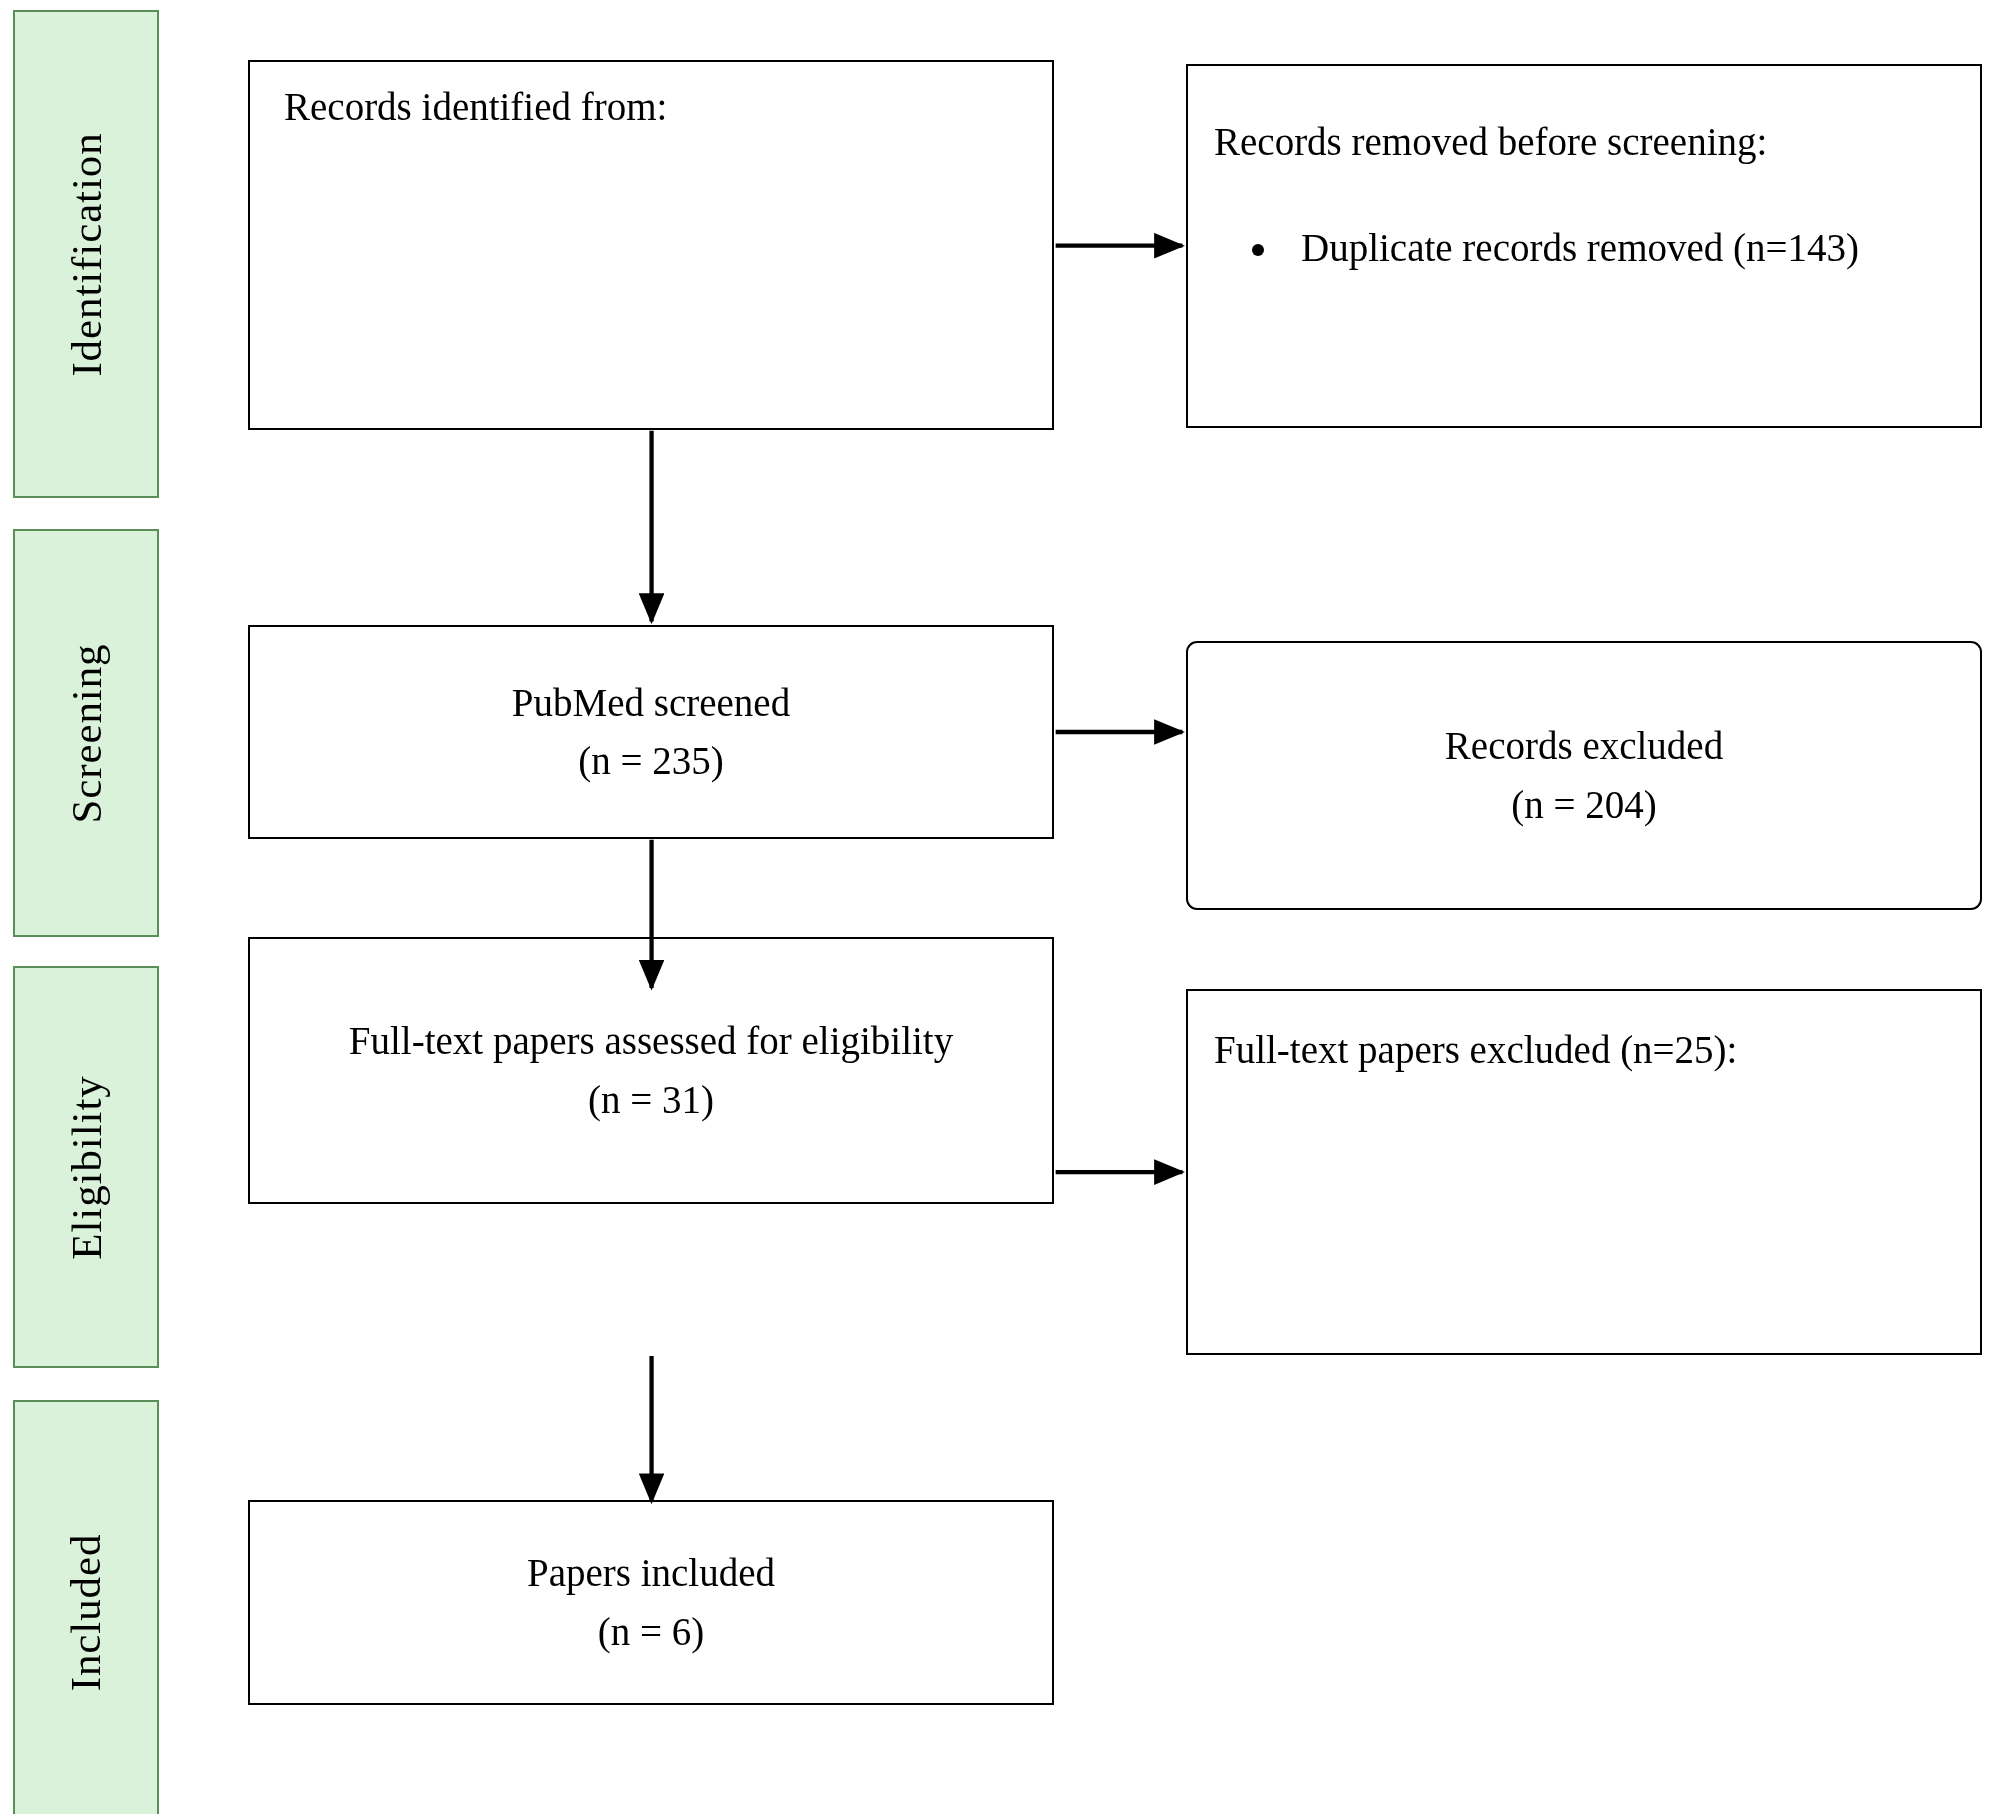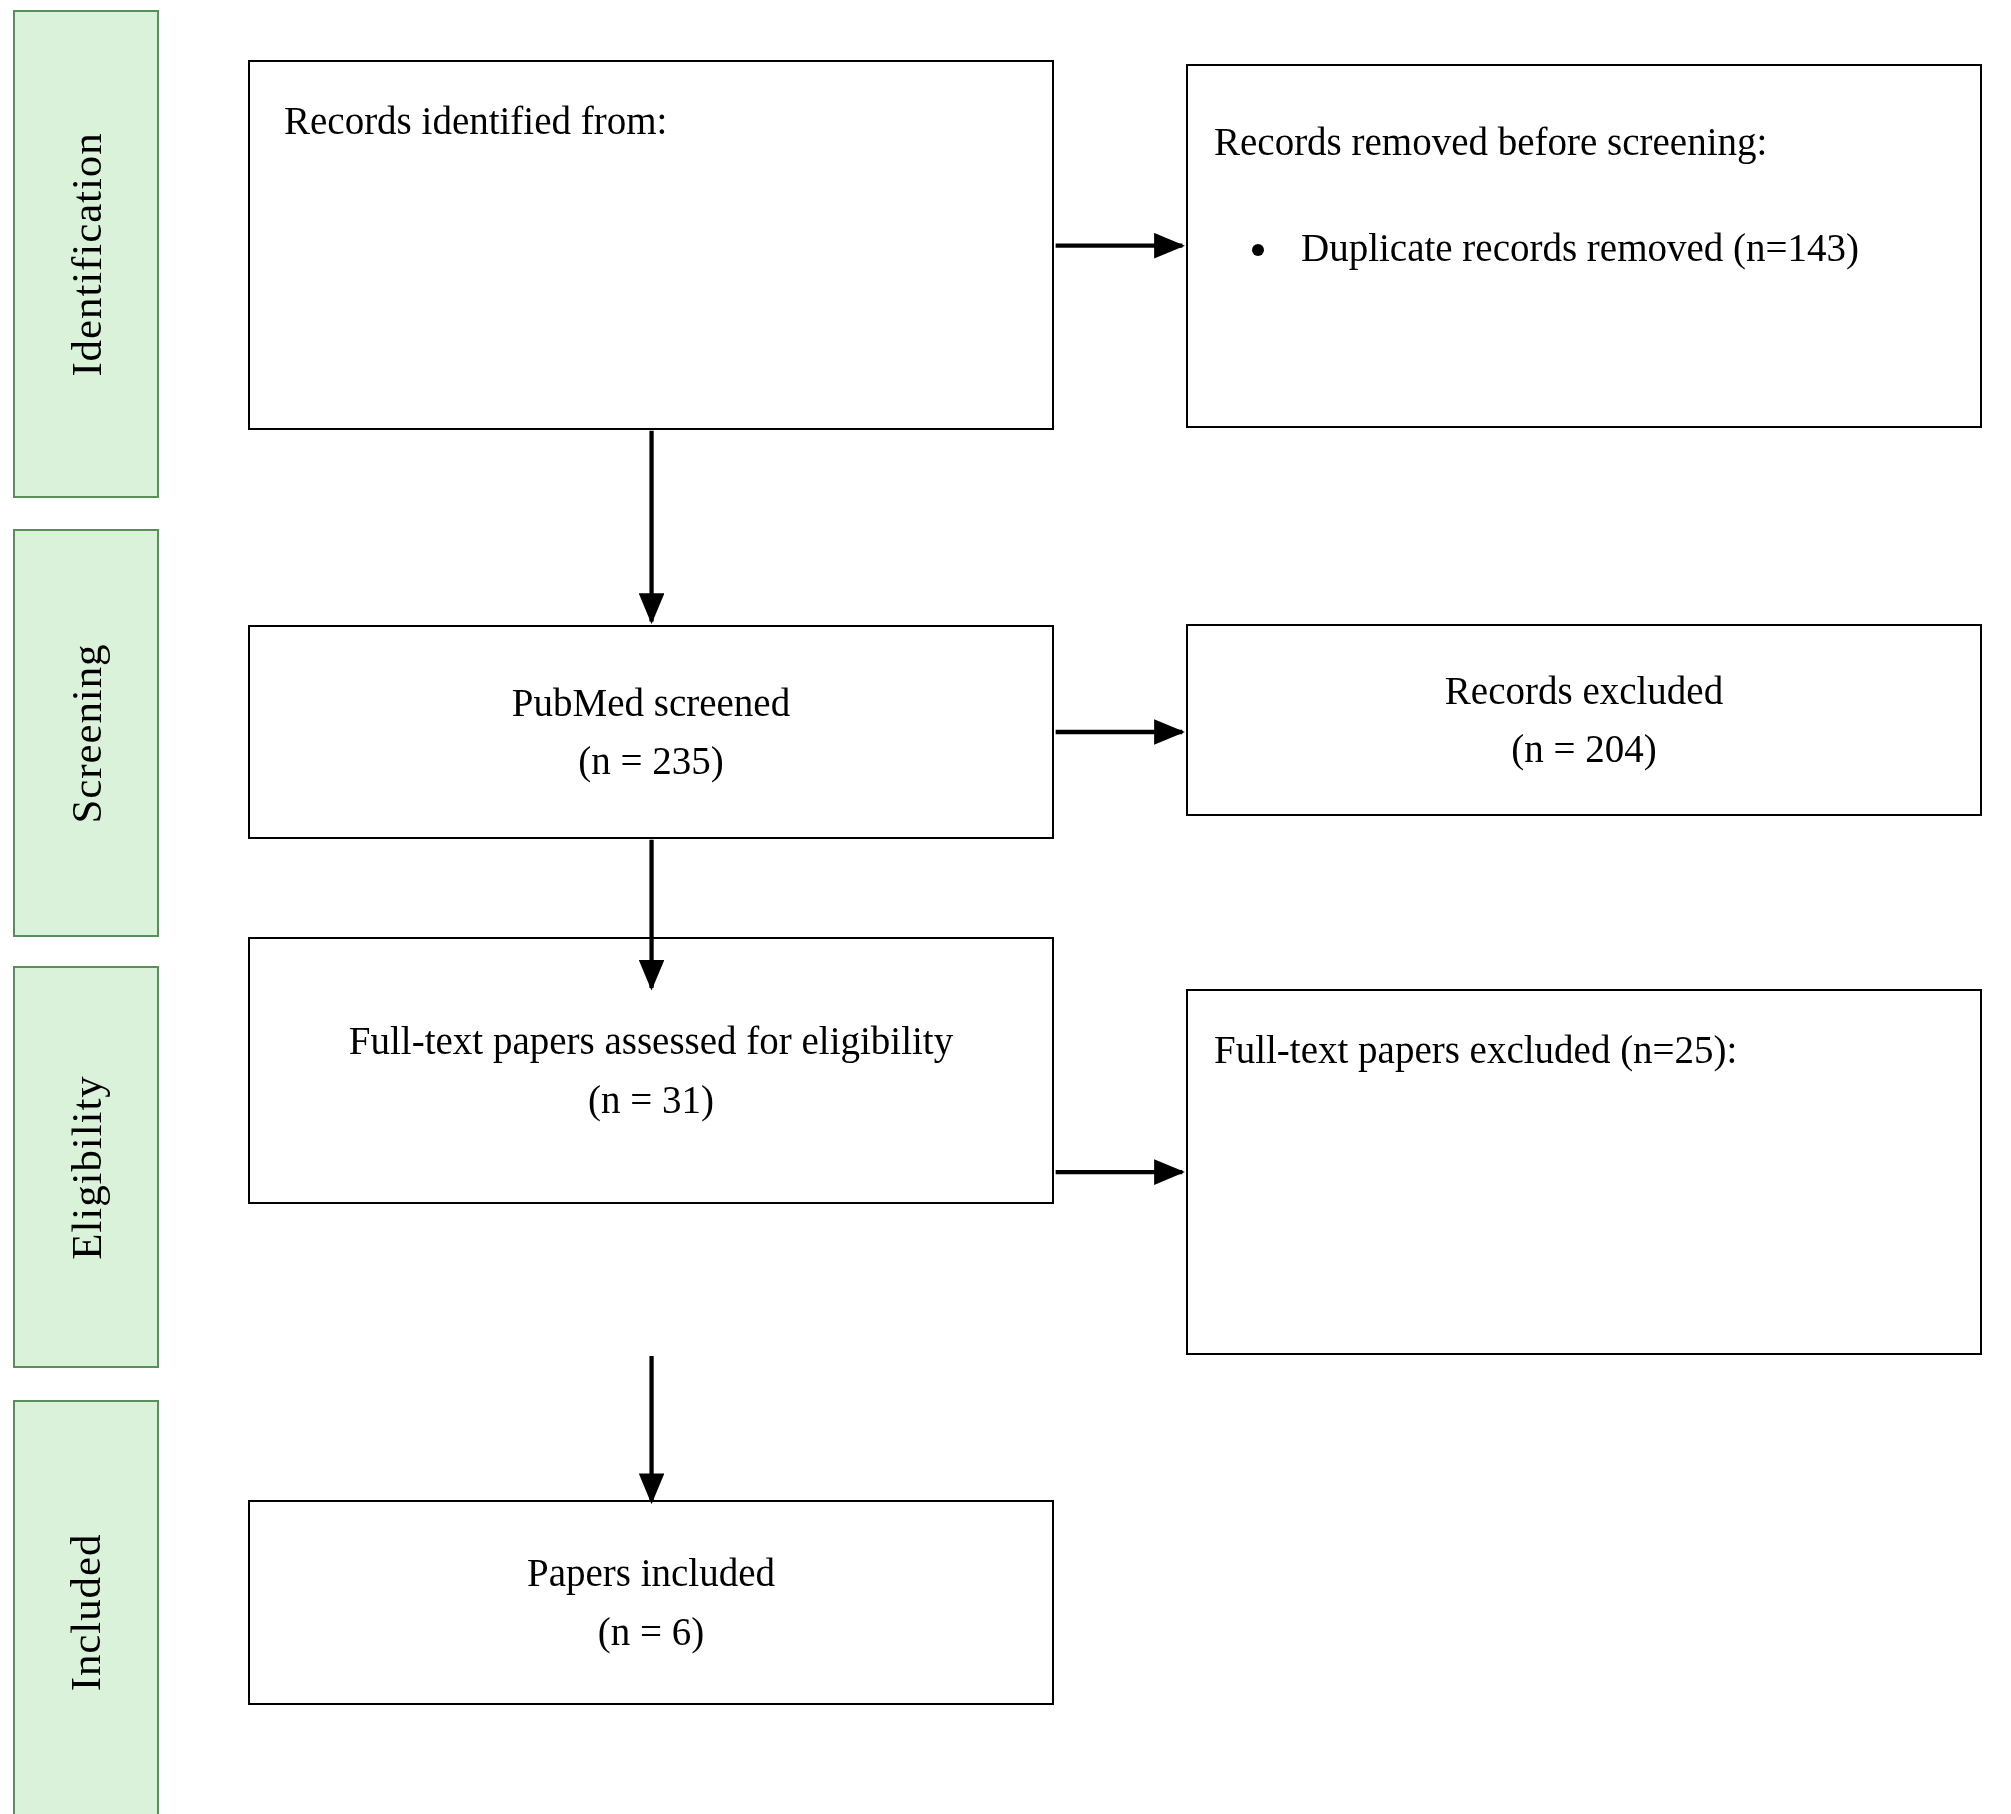--- a/index.html
+++ b/index.html
@@ -44,24 +44,24 @@
     position: absolute;
     background: #ffffff;
     border: 2.6px solid var(--box-border, #000000);
     box-sizing: border-box;
     font-size: 39px;
     line-height: 1.5;
   }
   .flowbox.left-col  { left: 248px;  width: 806px; }
   .flowbox.right-col { left: 1186px; width: 796px; }
 
-  .box-identified { top: 60px;   height: 370px; padding: 30px 34px; }
+  .box-identified { top: 60px;   height: 370px; padding: 16px 34px; }
   .box-removed    { top: 64px;   height: 364px; padding: 47px 26px; }
   .box-screened   { top: 625px;  height: 214px; }
-  .box-excluded   { top: 624px;  height: 192px; }
+  .box-excluded   { top: 641px;  height: 269px; border-radius: 11px; }
   .box-fulltext   { top: 937px; height: 267px; }
   .box-ft-excluded{ top: 989px; height: 366px; padding: 31px 26px; line-height: 1.45; }
   .box-included   { top: 1500px; height: 205px; }
 
   .centered {
     display: flex;
     flex-direction: column;
     align-items: center;
     justify-content: center;
     text-align: center;

